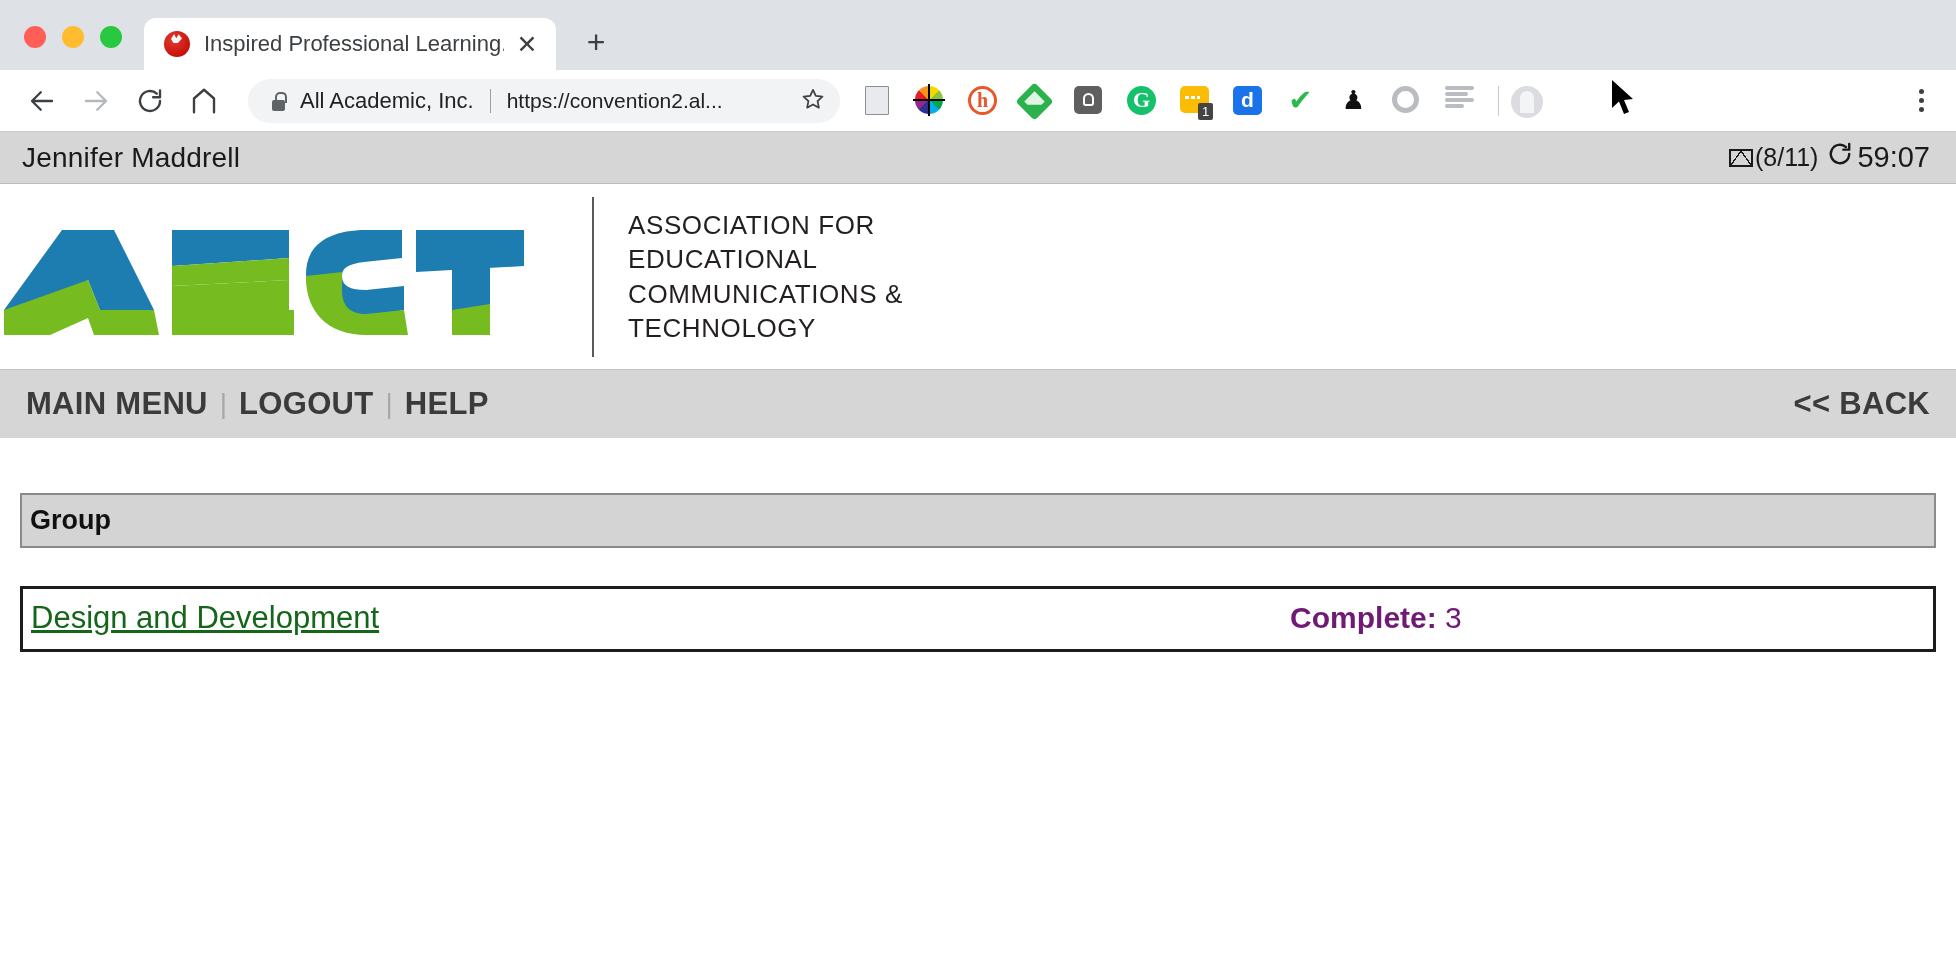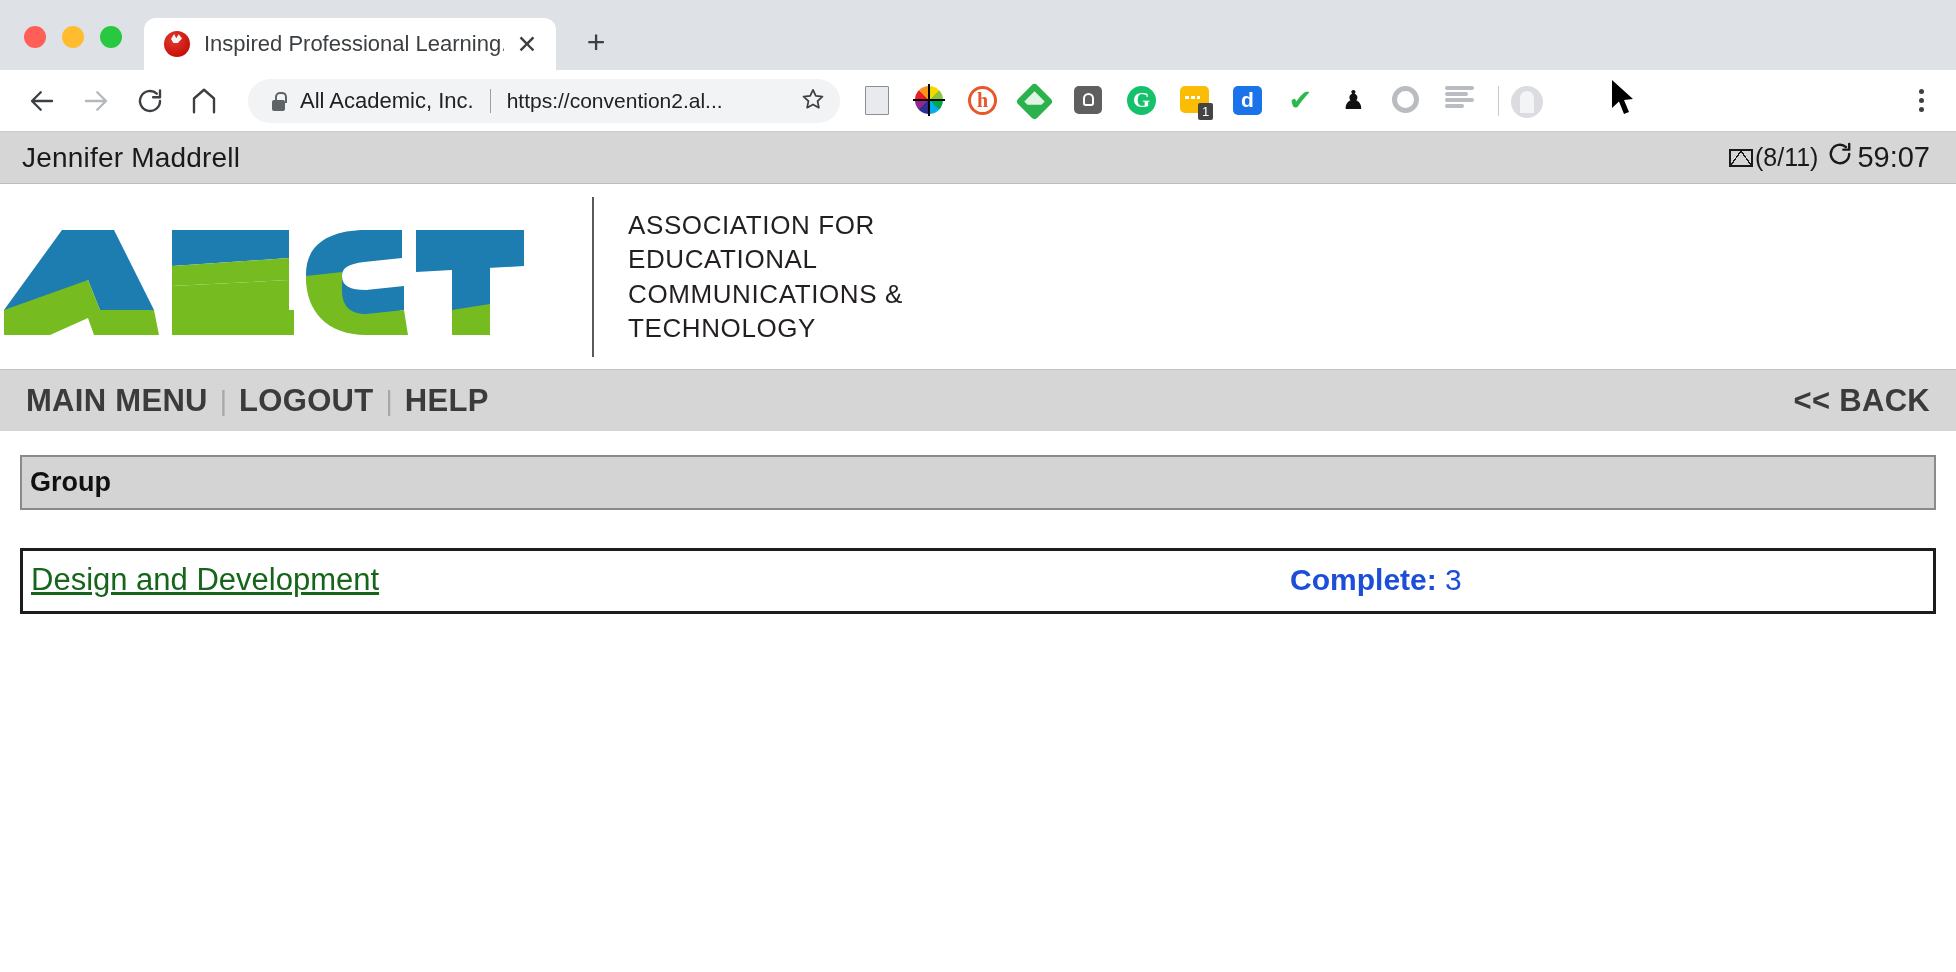--- a/index.html
+++ b/index.html
@@ -317,21 +317,21 @@
   .logo-divider { width: 2px; height: 160px; background: #58595b; margin: 0 34px 0 28px; }
   .org-name {
     font-size: 26px;
     line-height: 1.32;
     color: #231f20;
     letter-spacing: .6px;
   }
 
   .navbar {
     background: #d6d6d6;
-    height: 62px;
+    height: 69px;
     display: flex;
     align-items: center;
     justify-content: space-between;
     padding: 0 12px 0 14px;
     border-top: 1px solid #c4c4c4;
   }
   .nav-left { display: flex; align-items: center; }
   .nav-link {
     font-size: 31px;
     color: #3b3b3b;
@@ -343,21 +343,21 @@
   .nav-pipe { color: #a8a8a8; font-size: 28px; font-weight: normal; }
   .back-link {
     font-size: 31px;
     color: #3b3b3b;
     font-weight: bold;
     letter-spacing: .3px;
     padding: 0 14px;
     text-decoration: none;
   }
 
-  .content { padding: 24px 20px 0 20px; }
+  .content { padding: 55px 20px 0 20px; }
 
   .group-table {
     width: 100%;
     border: 2px solid #8a8a8a;
     border-collapse: collapse;
     margin-bottom: 38px;
   }
   .group-table th {
     background: #d4d4d4;
     text-align: left;
@@ -385,21 +385,21 @@
     padding: 11px 8px 13px 8px;
     vertical-align: middle;
   }
   .group-link {
     font-size: 31px;
     color: #15651a;
     text-decoration: underline;
   }
   .complete-cell {
     font-size: 30px;
-    color: #1d4ed8;
+    color: #701a75;
     white-space: nowrap;
   }
   .complete-cell b { font-weight: bold; }
   .complete-cell span { font-weight: normal; }
 
   .footer {
     text-align: center;
     padding: 28px 0 0 0;
     font-size: 27px;
     color: #1f6a1f;

